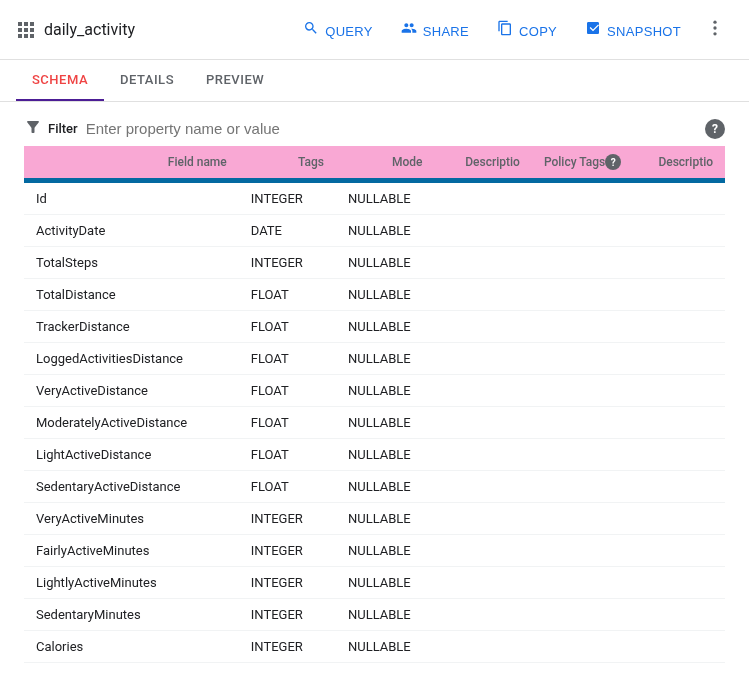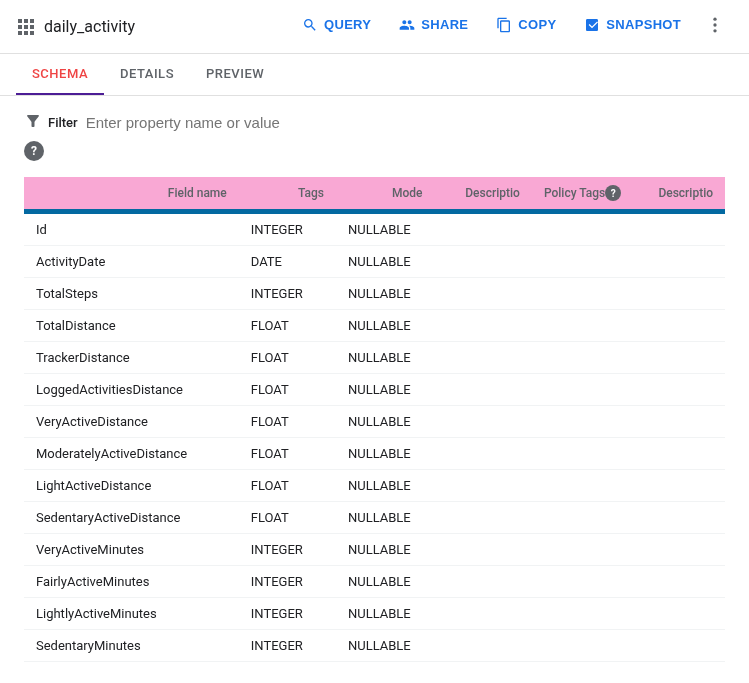--- a/index.html
+++ b/index.html
@@ -3,21 +3,21 @@
   <meta charset="utf-8">
   <style>
     * { margin: 0; padding: 0; box-sizing: border-box; }
     body { font-family: 'Google Sans', Roboto, Arial, sans-serif; font-size: 13px; color: #202124; background: #fff; width: 749px; min-height: 683px; }
 
     
     .header {
       display: flex;
       align-items: center;
       padding: 0 16px;
-      height: 54px;
+      height: 60px;
       border-bottom: 1px solid #e0e0e0;
       gap: 32px;
     }
     .header-title-area {
       display: flex;
       align-items: center;
       gap: 8px;
       flex: 1;
     }
     .grid-icon {
@@ -33,29 +33,29 @@
       color: #202124;
       font-weight: 400;
     }
     .header-actions {
       display: flex;
       align-items: center;
       gap: 4px;
     }
     .header-btn {
       display: flex;
-      align-items: flex-start;
+      align-items: flex-end;
       gap: 6px;
       padding: 6px 12px;
       border: none;
       background: transparent;
       cursor: pointer;
       color: #1a73e8;
       font-size: 13px;
-      font-weight: 700;
+      font-weight: 400;
       border-radius: 4px;
       letter-spacing: 0.3px;
     }
     .header-btn svg { color: #1a73e8; }
     .more-btn {
       width: 36px;
       height: 36px;
       border: none;
       background: transparent;
       cursor: pointer;
@@ -88,24 +88,24 @@
     }
 
     
     .content {
       padding: 16px 24px;
     }
 
     
     .filter-bar {
       display: flex;
+      align-items: center;
       gap: 8px;
-      margin-bottom: 16px;
+      margin-bottom: 7px;
       justify-content: space-between;
-      flex-direction: column;
     }
     .filter-left {
       display: flex;
       align-items: center;
       gap: 8px;
     }
     .filter-icon-label {
       display: flex;
       align-items: center;
       gap: 6px;
@@ -407,15 +407,23 @@
     <td></td>
   </tr>
         <tr>
     <td>SedentaryMinutes</td>
     <td class="type-integer">INTEGER</td>
     <td class="mode-nullable">NULLABLE</td>
     <td></td>
     <td></td>
     <td></td>
   </tr>
+        <tr>
+    <td>Calories</td>
+    <td class="type-integer">INTEGER</td>
+    <td class="mode-nullable">NULLABLE</td>
+    <td></td>
+    <td></td>
+    <td></td>
+  </tr>
       </tbody>
   </table>
 </div>
 
 </body></html>

